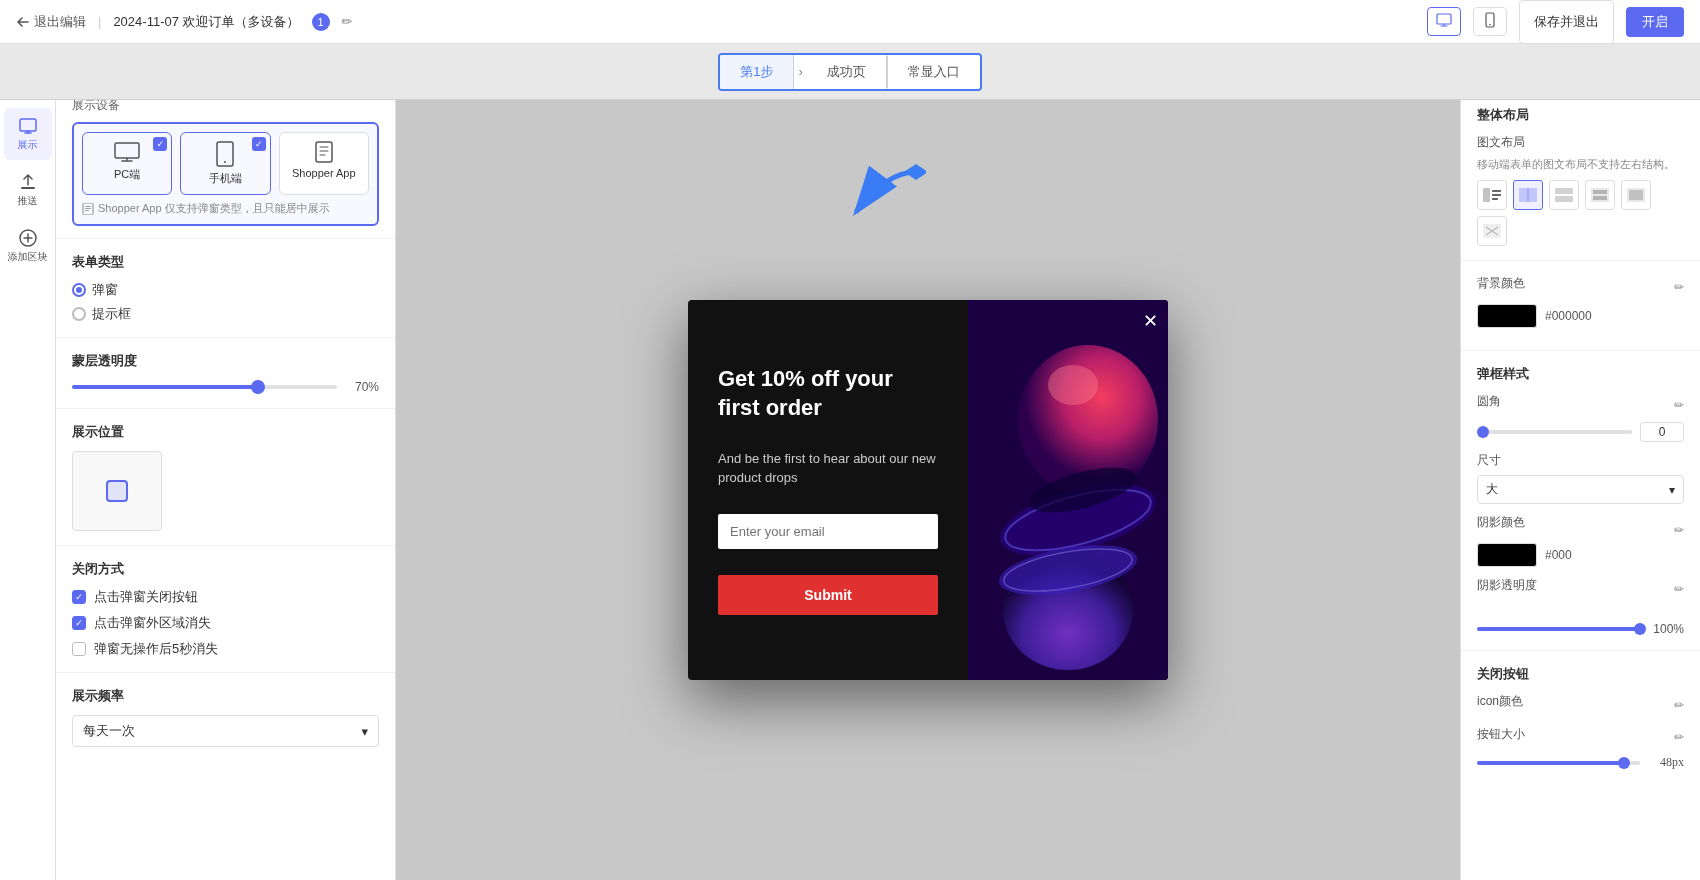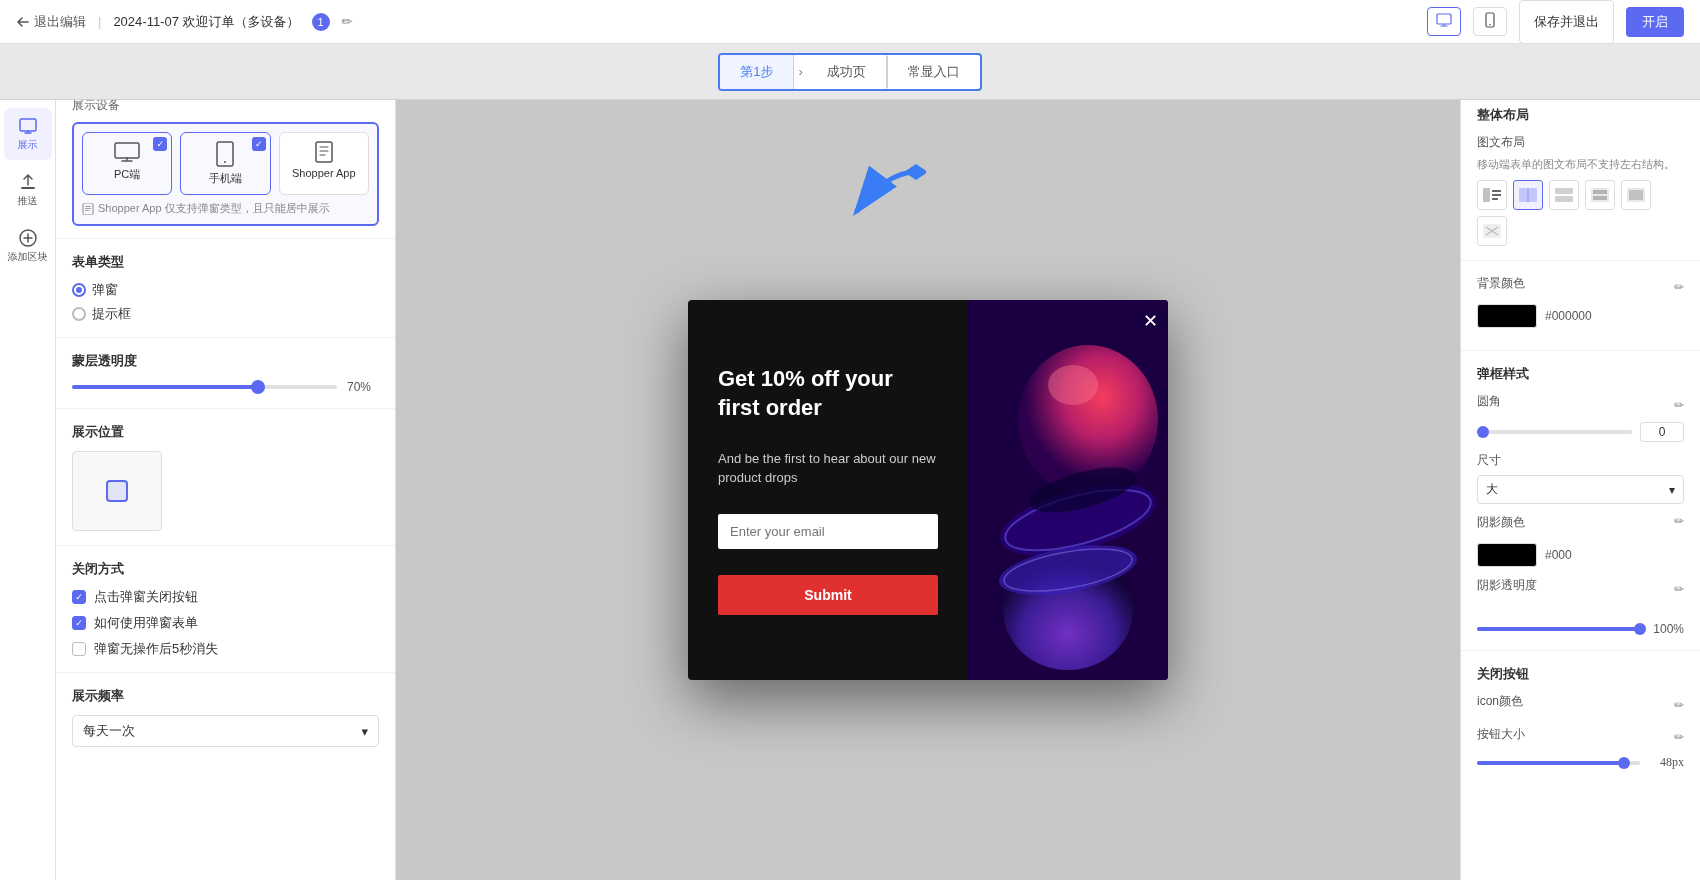--- a/index.html
+++ b/index.html
@@ -111,21 +111,21 @@
     .slider-track {
       flex: 1; height: 4px; background: #e0e0e0; border-radius: 2px; position: relative;
     }
     .slider-fill {
       height: 100%; background: #5b6af0; border-radius: 2px;
     }
     .slider-thumb {
       width: 14px; height: 14px; background: #5b6af0; border-radius: 50%;
       position: absolute; top: -5px; cursor: pointer;
     }
-    .slider-value { font-size: 12px; color: #555; min-width: 32px; text-align: left; }
+    .slider-value { font-size: 12px; color: #555; min-width: 32px; text-align: right; }
 
     
     .position-preview {
       width: 90px; height: 80px; border: 1px solid #ddd; border-radius: 4px;
       background: #f8f8f8; position: relative; display: flex; align-items: center; justify-content: center;
     }
     .position-dot {
       width: 22px; height: 22px; border: 2px solid #5b6af0; border-radius: 4px;
       background: rgba(91,106,240,0.15); position: absolute;
     }
@@ -388,21 +388,21 @@
 
     <div class="section">
       <div class="section-title">关闭方式</div>
       <div class="checkbox-group">
         <label class="checkbox-item">
           <div class="checkbox-box checked">✓</div>
           <span>点击弹窗关闭按钮</span>
         </label>
         <label class="checkbox-item">
           <div class="checkbox-box checked">✓</div>
-          <span>如何使用弹窗表单</span>
+          <span>点击弹窗外区域消失</span>
         </label>
         <label class="checkbox-item">
           <div class="checkbox-box"></div>
           <span>弹窗无操作后5秒消失</span>
         </label>
       </div>
     </div>
 
     <div class="section">
       <div class="section-title">展示频率</div>
@@ -563,21 +563,21 @@
 
       <div style="margin-top:10px;">
         <div class="right-sub-title">尺寸</div>
         <div class="rp-select" style="margin-top:4px;">
           <span>大</span>
           <span>▾</span>
         </div>
       </div>
 
       <div style="margin-top:10px;">
-        <div style="display:flex;align-items:flex-start;justify-content:space-between;margin-bottom:6px;">
+        <div style="display:flex;align-items:flex-end;justify-content:space-between;margin-bottom:6px;">
           <span class="right-sub-title">阴影颜色</span>
           <span class="color-edit">✏</span>
         </div>
         <div class="color-row">
           <div class="color-swatch" style="background:#000;"></div>
           <span class="color-label">#000</span>
         </div>
       </div>
 
       <div style="margin-top:10px;">

